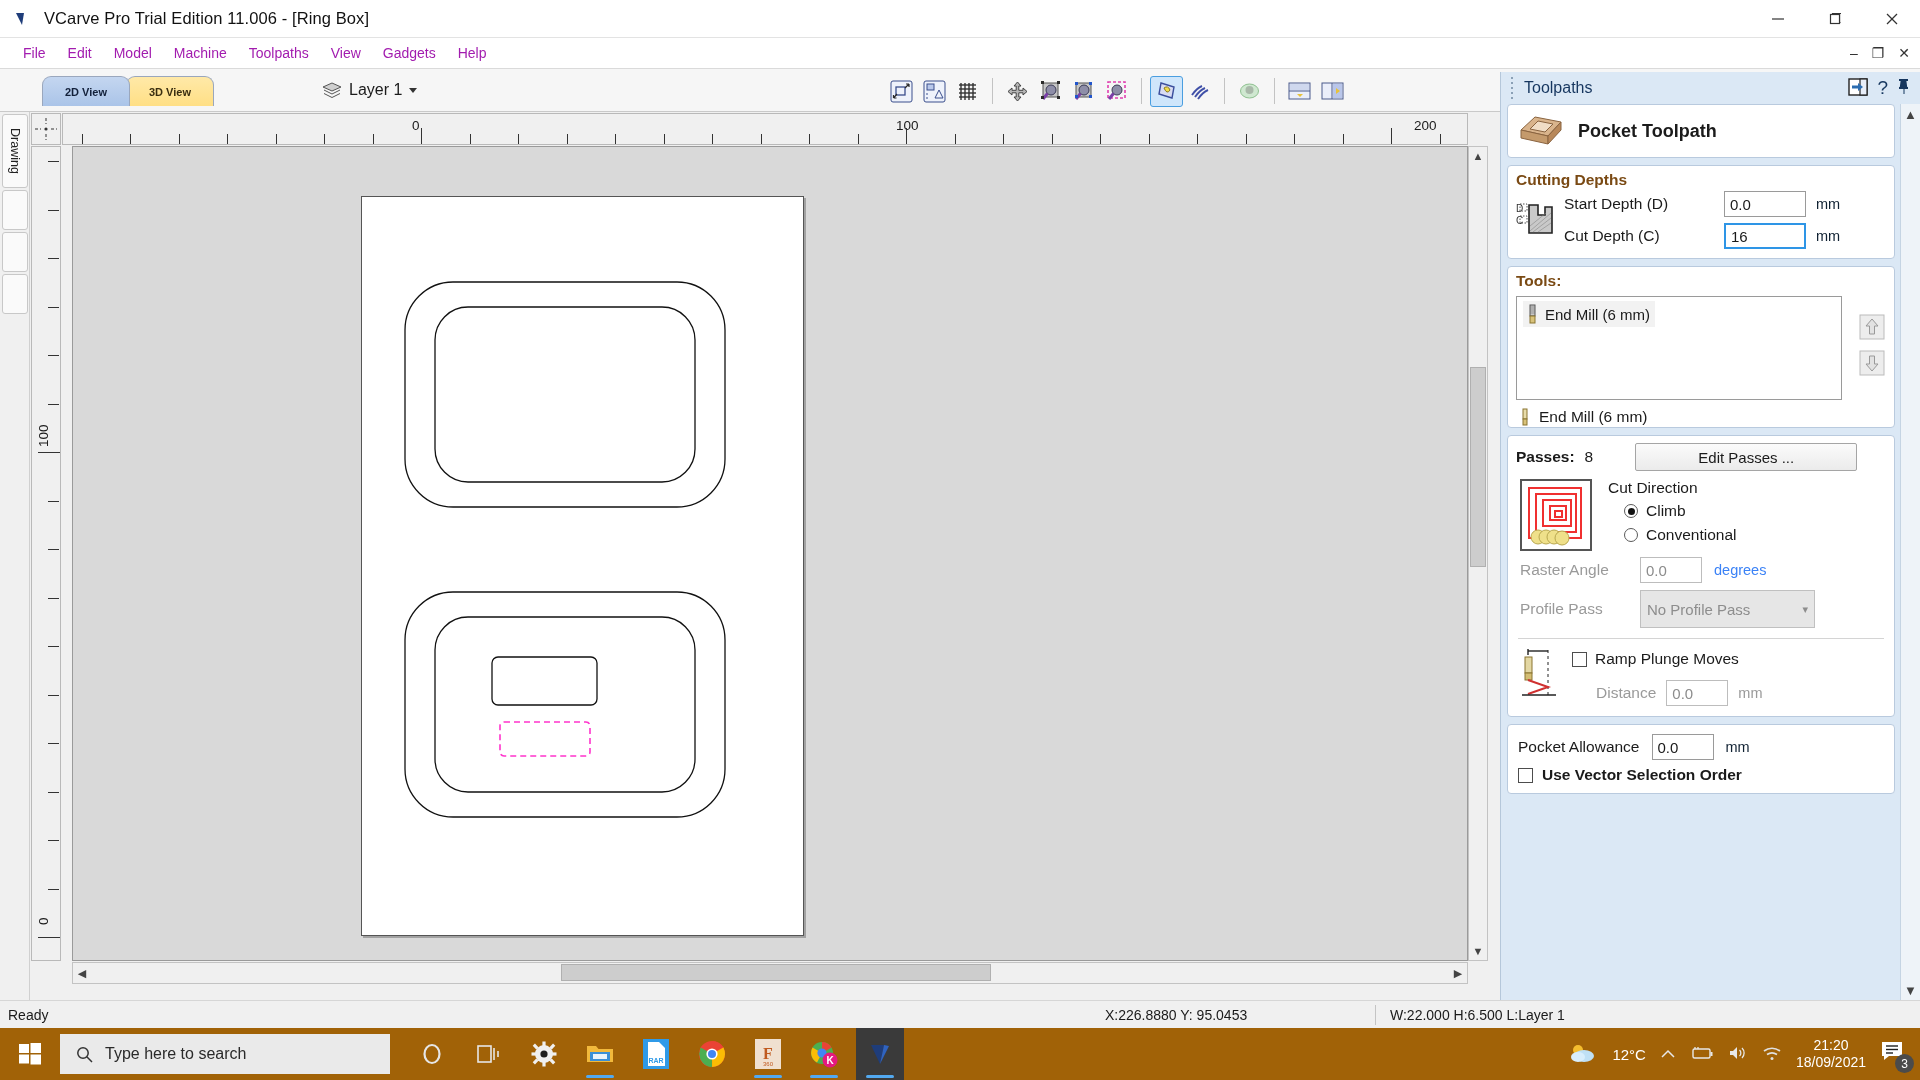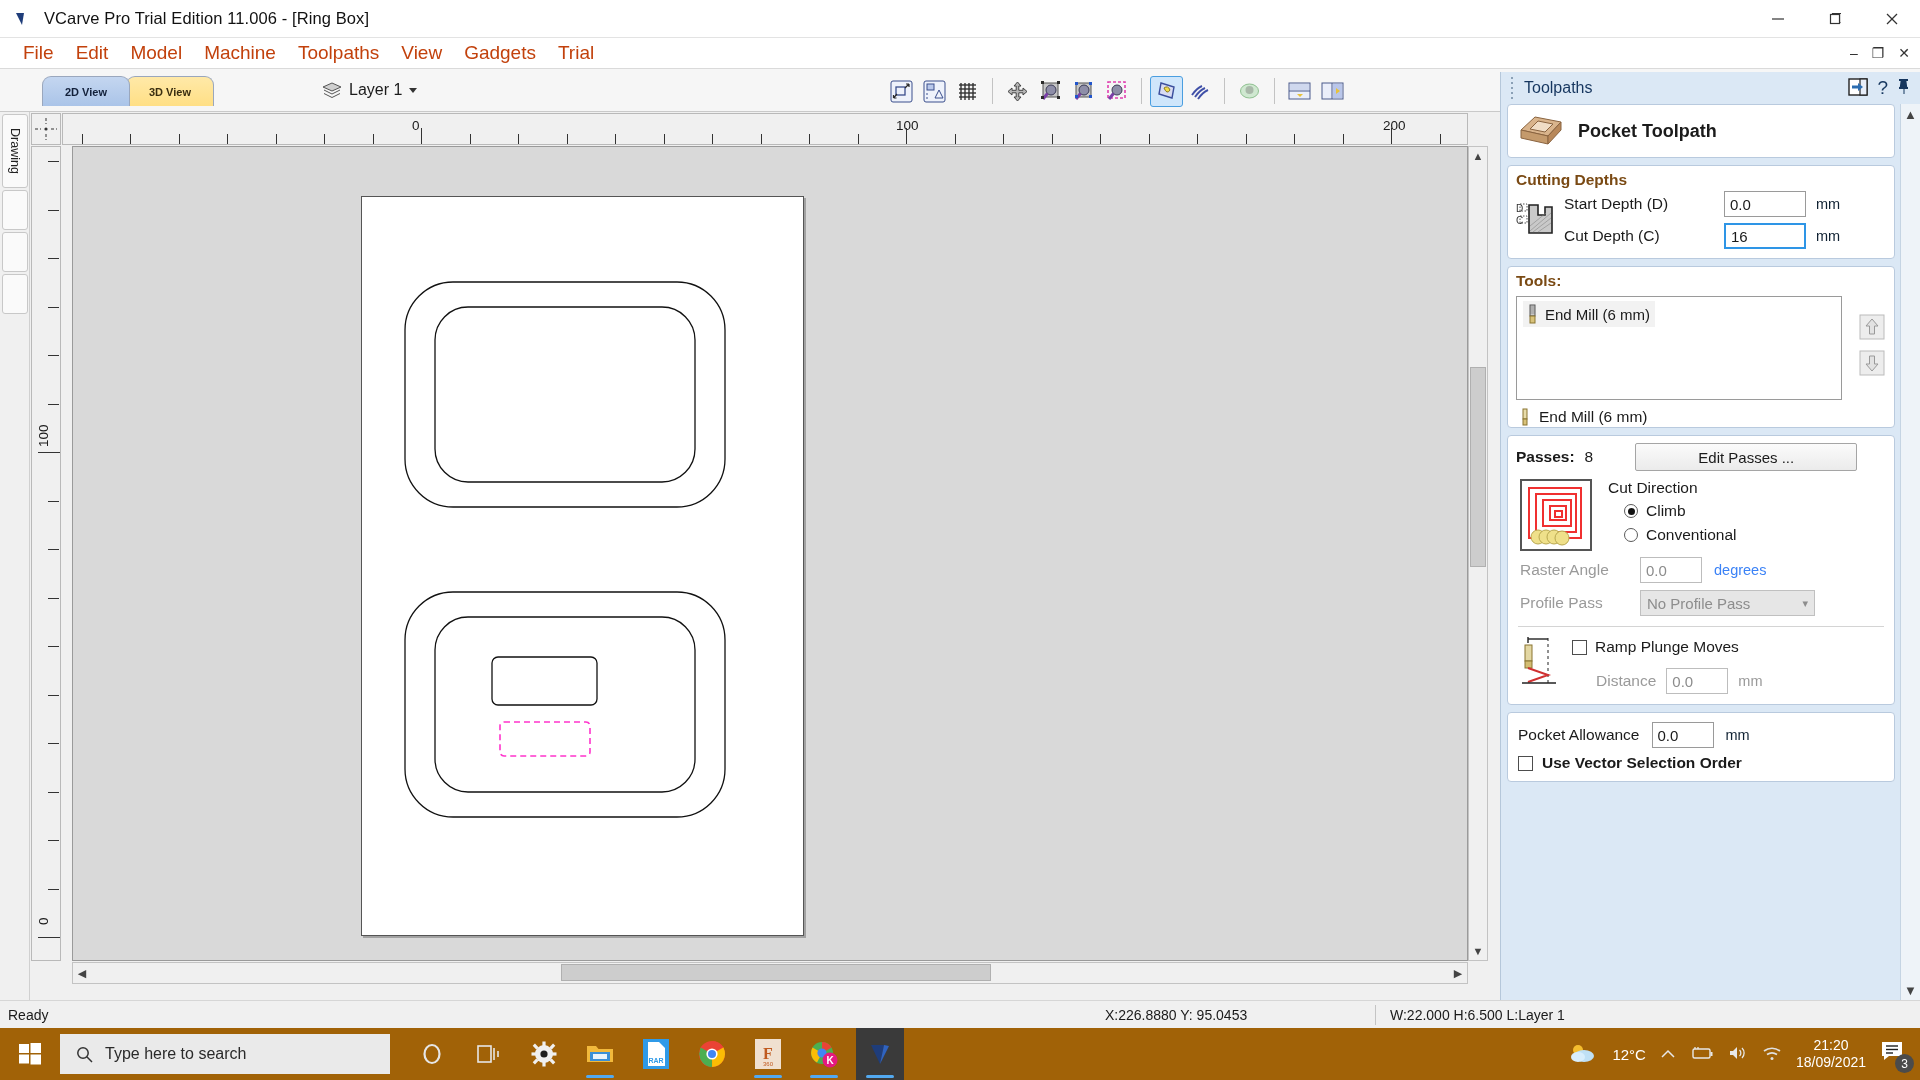--- a/index.html
+++ b/index.html
@@ -24,21 +24,21 @@
   .tb-btns { margin-left:auto; display:flex; height:38px;}
   .tb-btn { width:57px; height:38px; display:flex; align-items:center; justify-content:center; }
   .tb-btn svg { display:block; }
 
   
   .menubar {
     position:absolute; left:0; top:38px; width:1920px; height:31px;
     background:#ffffff; display:flex; align-items:center; padding-left:12px;
     border-bottom:1px solid #dadada;
   }
-  .menu-item { padding:4px 11px; font-size:19px; color:#c2410c; cursor:default; }
+  .menu-item { padding:4px 11px; font-size:14px; color:#a21caf; cursor:default; }
   .menubar .win-ctrl { margin-left:auto; display:flex; align-items:center; padding-right:10px; gap:14px; }
   .win-ctrl span { font-size:14px; color:#333; cursor:default; }
 
   
   .viewbar {
     position:absolute; left:0; top:69px; width:1920px; height:43px;
     background:#f6f6f6; border-bottom:1px solid #c9c9c9;
   }
   .vtabs { position:absolute; left:42px; top:7px; display:flex; }
   .vtab {
@@ -116,21 +116,21 @@
   .toolslist { margin:4px 8px 0 8px; height:104px; border:1px solid #9a9a9a; background:#fff; }
   .tool-sel { display:flex; align-items:center; gap:7px; padding:3px 4px; background:#f2f2f2; width:132px; margin:4px 0 0 6px;}
   .btnrow { display:flex; gap:7px; margin:6px 8px 8px 8px;}
   .btn { flex:1; height:28px; background:linear-gradient(#fbfbfb,#ebebeb); border:1px solid #a5a5a5; border-radius:2px;
          display:flex; align-items:center; justify-content:center; font-size:15px; }
 
   .radio { width:14px;height:14px;border-radius:50%; border:1px solid #5a5a5a; background:#fff; display:inline-flex; align-items:center; justify-content:center; flex:none;}
   .radio.on::after { content:''; width:7px;height:7px;border-radius:50%; background:#111;}
   .chk { width:15px;height:15px; border:1px solid #4d4d4d; background:#fff; flex:none;}
 
-  .sel-box { width:175px; height:26px; border:1px solid #c0c0c0; background:#e6e6e6; display:flex; align-items:center; justify-content:space-between; padding:0 6px; font-size:15px; color:#8d8d8d;}
+  .sel-box { width:175px; height:38px; border:1px solid #c0c0c0; background:#e6e6e6; display:flex; align-items:center; justify-content:space-between; padding:0 6px; font-size:15px; color:#8d8d8d;}
 
   .taskbar { position:absolute; left:0; top:1028px; width:1920px; height:52px; background:#a16207; display:flex; align-items:center;}
   .start { width:60px;height:52px; display:flex;align-items:center;justify-content:center;}
   .srch { width:330px;height:40px;background:#eaeaea;display:flex;align-items:center;gap:12px;padding-left:16px;}
   .srch .ph { font-size:16px;color:#2a2a2a;}
   .tbicons { display:flex; align-items:center; gap:8px; margin-left:18px;}
   .tbi { width:48px;height:52px; display:flex;align-items:center;justify-content:center; position:relative;}
   .tbi.run::after { content:''; position:absolute; bottom:2px; left:10px; width:28px; height:3px; background:#52a9f0; border-radius:2px;}
   .tbi.active { background:#3a3a3a;}
   .tray { margin-left:auto; display:flex; align-items:center; gap:14px; padding-right:10px; color:#fff;}
@@ -174,21 +174,21 @@
   </div>
 
   <div class="menubar">
     <div class="menu-item">File</div>
     <div class="menu-item">Edit</div>
     <div class="menu-item">Model</div>
     <div class="menu-item">Machine</div>
     <div class="menu-item">Toolpaths</div>
     <div class="menu-item">View</div>
     <div class="menu-item">Gadgets</div>
-    <div class="menu-item">Trial</div>
+    <div class="menu-item">Help</div>
     <div class="win-ctrl">
       <span>–</span>
       <span>❐</span>
       <span>✕</span>
     </div>
   </div>
 
   <div class="viewbar">
     <div class="vtabs">
       <div class="vtab active">2D View</div>
@@ -333,21 +333,21 @@
       <line x1="19" y1="15" x2="25" y2="15" stroke="#333" stroke-dasharray="3 2"></line>
       <line x1="14" y1="4" x2="14" y2="10" stroke="#333" stroke-dasharray="3 2"></line>
       <line x1="14" y1="20" x2="14" y2="26" stroke="#333" stroke-dasharray="3 2"></line>
       <circle cx="14" cy="15" r="1.6" fill="#333"></circle>
     </svg>
   </div>
 
   <div class="hruler">
     <div class="rnum" style="left:349px; top:4px;">0</div>
     <div class="rnum" style="left:833px; top:4px;">100</div>
-    <div class="rnum" style="left:1320px; top:4px;">200</div>
+    <div class="rnum" style="left:1351px; top:4px;">200</div>
     <div id="hticks">
         <div class="tick" style="left: 18.5px; top: 20px; width: 1px; height: 10px;"></div>
         <div class="tick" style="left: 67px; top: 20px; width: 1px; height: 10px;"></div>
         <div class="tick" style="left: 115.5px; top: 20px; width: 1px; height: 10px;"></div>
         <div class="tick" style="left: 164px; top: 20px; width: 1px; height: 10px;"></div>
         <div class="tick" style="left: 212.5px; top: 20px; width: 1px; height: 10px;"></div>
         <div class="tick" style="left: 261px; top: 20px; width: 1px; height: 10px;"></div>
         <div class="tick" style="left: 309.5px; top: 20px; width: 1px; height: 10px;"></div>
         <div class="tick" style="left: 358px; top: 14px; width: 1px; height: 16px;"></div>
         <div class="tick" style="left: 406.5px; top: 20px; width: 1px; height: 10px;"></div>

